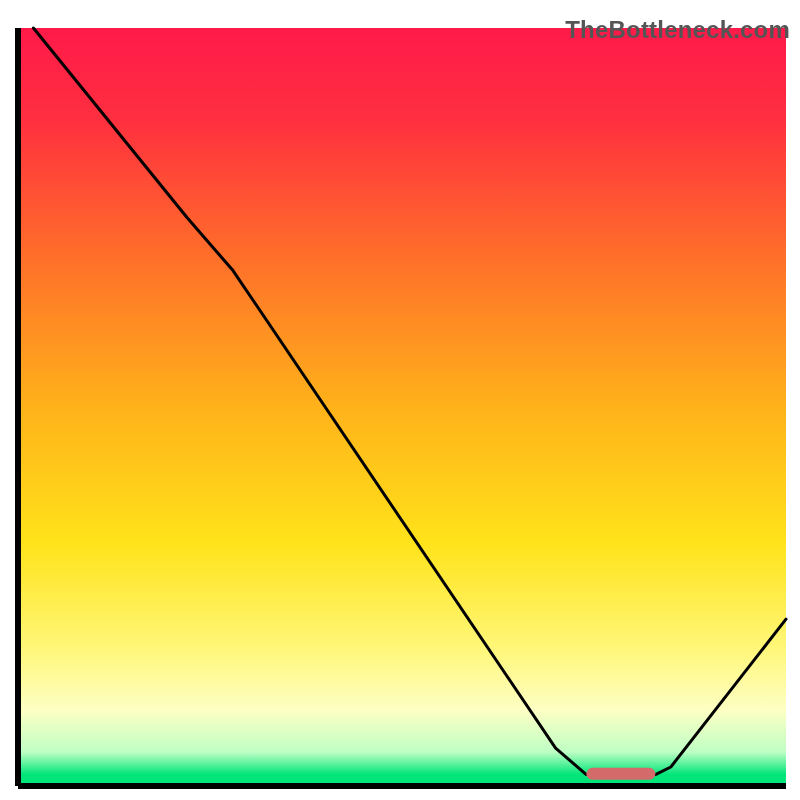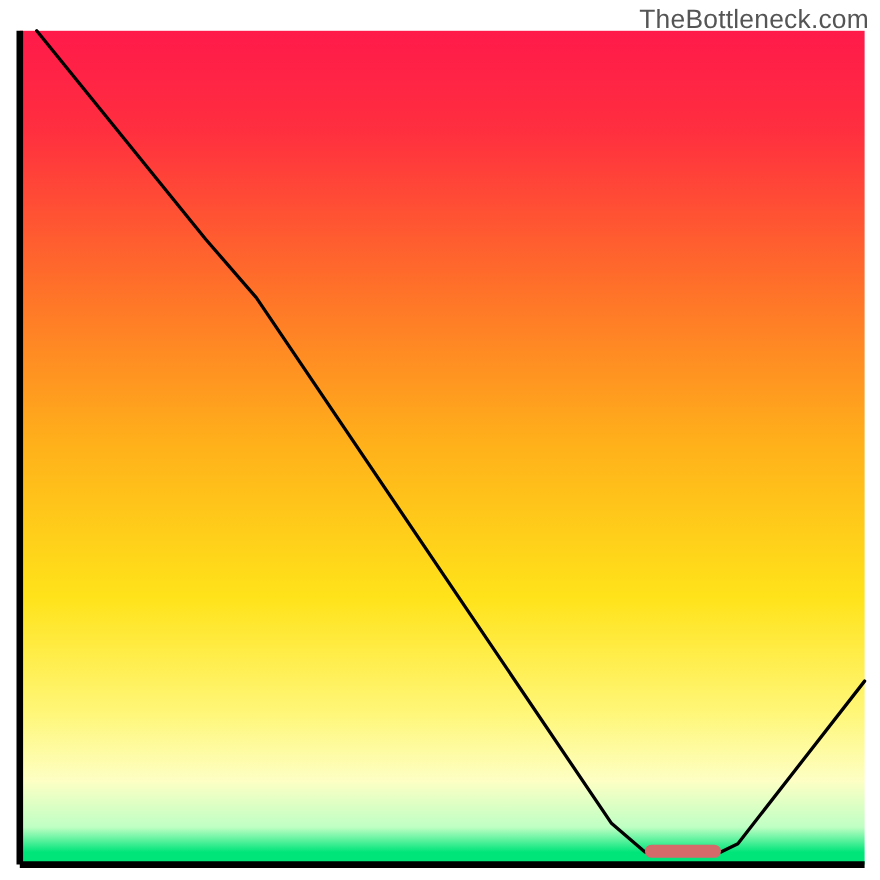--- a/index.html
+++ b/index.html
@@ -10,24 +10,24 @@
     background: #ffffff;
     font-family: Arial, Helvetica, sans-serif;
   }
   .container {
     position: relative;
     width: 800px;
     height: 800px;
   }
   .watermark {
     position: absolute;
-    top: 4px;
+    top: 16px;
     right: 10px;
     font-size: 24px;
-    font-weight: normal;
+    font-weight: bold;
     color: #555;
     letter-spacing: 0.2px;
   }
   svg {
     display: block;
   }
 </style>
 </head>
 <body>
 

